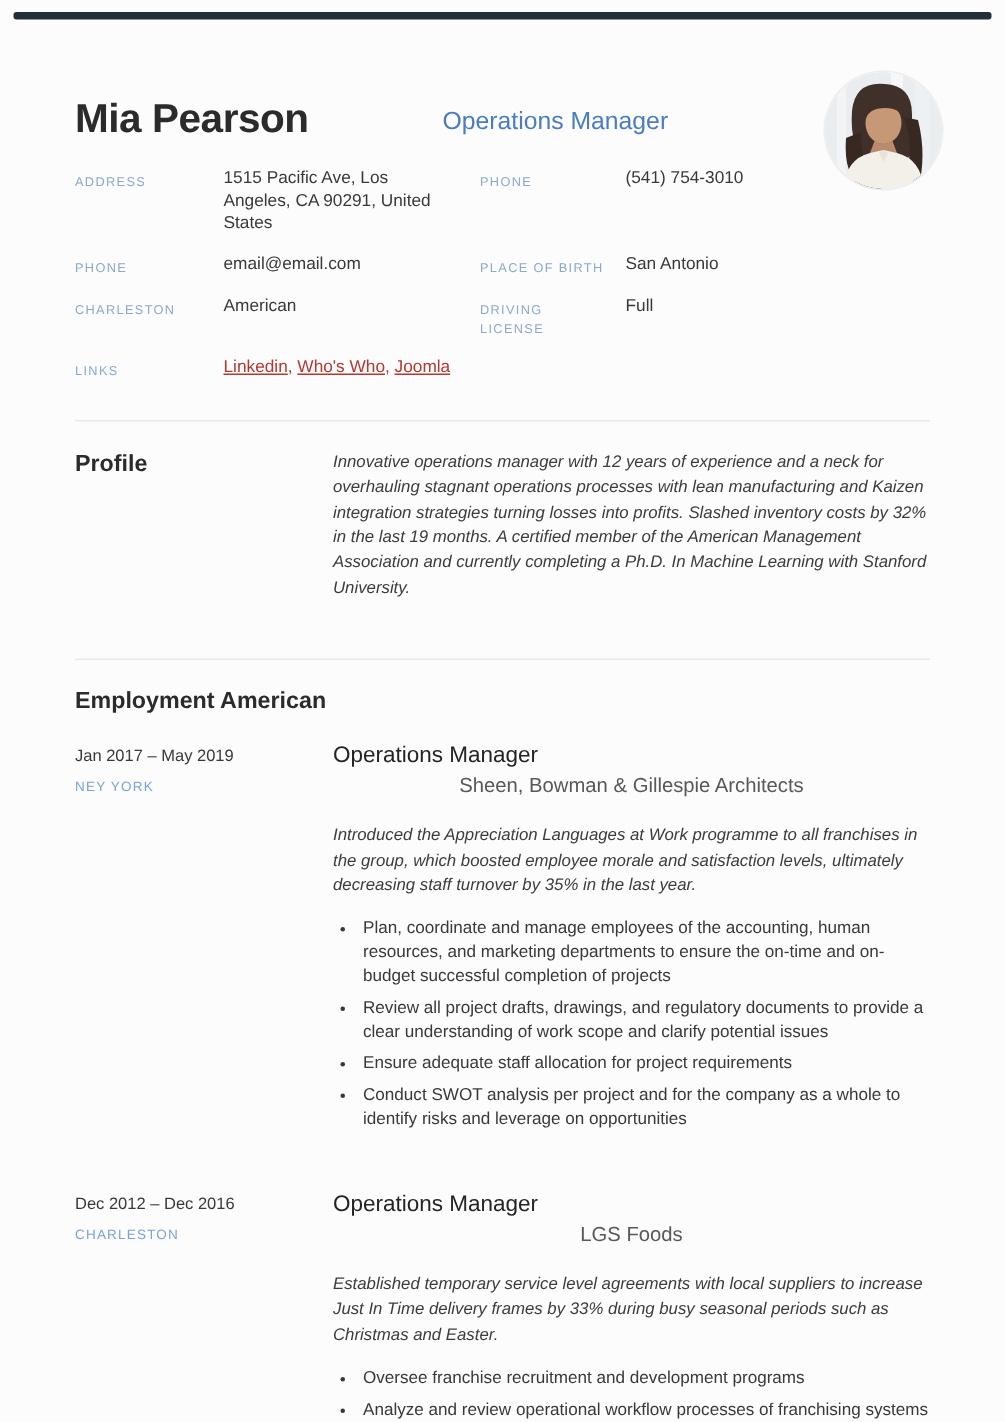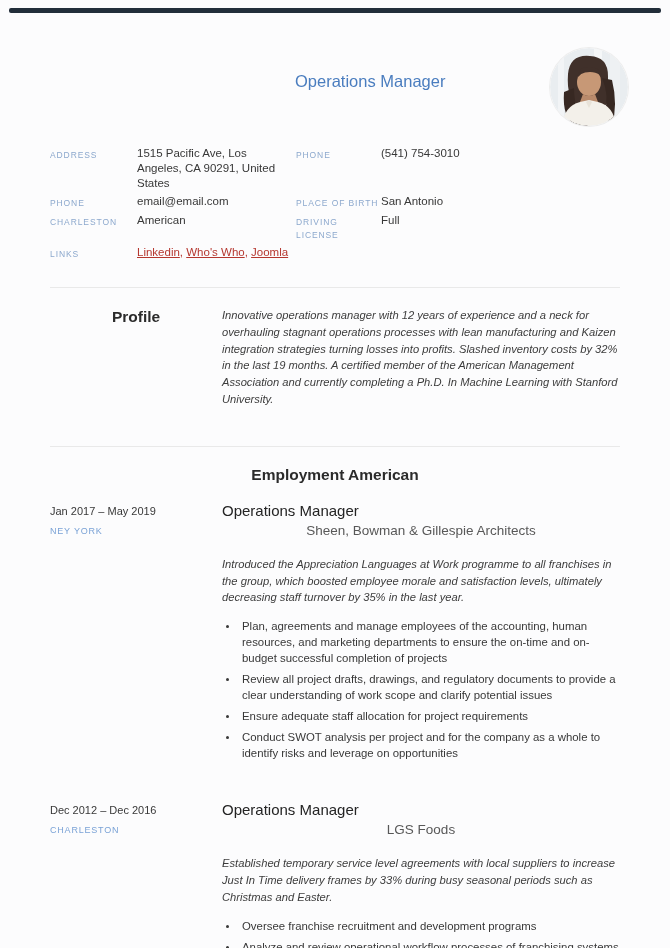--- a/index.html
+++ b/index.html
@@ -26,42 +26,43 @@
   .name-row { position: relative; margin: 64px 50px 0 50px; height: 30px; }
   .name {
     font-size: 27px; font-weight: bold; color: #2b2b2b;
     letter-spacing: -0.3px; line-height: 30px;
   }
   .job-title {
     position: absolute; left: 245px; bottom: 3px;
     font-size: 16.5px; color: #4a7dbf;
   }
   .contact {
-    margin: 52px 50px 0 50px;
+    margin: 18px 50px 0 50px;
     display: grid;
     grid-template-columns: 87px 159px 85px auto;
     row-gap: 3px; column-gap: 0;
     align-items: start;
+    gap: 12px;
   }
   .c-label {
     font-size: 8.5px; letter-spacing: 0.9px; color: #8ca8cd;
     padding-top: 3px; line-height: 13px;
   }
   .c-value { font-size: 11.5px; color: #383838; line-height: 15px; padding-right: 6px; }
   .links a { color: #b5372f; text-decoration: underline; font-size: 11.5px; }
   .links .sep { color: #b5372f; text-decoration: none; }
   .section {
     margin: 0 50px;
     border-top: 1px solid #e9e9e9;
     display: grid;
     grid-template-columns: 172px 1fr;
   }
   .section.profile { margin-top: 26px; padding-top: 19px; }
   .section.employment { margin-top: 38px; padding-top: 18px; display: block; }
-  .sec-heading { font-size: 15.5px; font-weight: bold; color: #2b2b2b; line-height: 20px; text-align: center; }
+  .sec-heading { font-size: 15.5px; font-weight: bold; color: #2b2b2b; line-height: 20px; }
   .prof-text, .summary {
     font-size: 11.2px; font-style: italic; color: #3c3c3c; line-height: 16.8px;
   }
   .job { display: grid; grid-template-columns: 172px 1fr; }
   .job.first { margin-top: 16px; }
   .job.second { margin-top: 34px; }
   .job-dates { font-size: 11px; color: #383838; line-height: 15px; padding-top: 3px; }
   .job-loc {
     font-size: 9px; letter-spacing: 0.8px; color: #7aa2d6; margin-top: 7px;
   }
@@ -100,20 +101,21 @@
         <ellipse cx="39" cy="34" rx="12" ry="14" fill="#c79876"></ellipse>
         <path d="M27 32 Q28 18 40 19 Q54 20 52 34 Q52 24 40 24 Q29 24 27 32 Z" fill="#40302a"></path>
         <path d="M33 46 Q39 50 45 46 L48 54 L30 54 Z" fill="#b98a6b"></path>
         <path d="M12 78 Q14 58 30 54 L39 52 L48 54 Q64 58 66 78 Z" fill="#f3f0ea"></path>
         <path d="M36 54 L39 60 L42 54 L39 52 Z" fill="#e8e2d8"></path>
       </g>
     </svg>
   </div>
 
   <div class="name-row">
+    <span class="name">Mia Pearson</span>
     <span class="job-title">Operations Manager</span>
   </div>
 
   <div class="contact">
     <div class="c-label">ADDRESS</div>
     <div class="c-value">1515 Pacific Ave, Los Angeles, CA 90291, United States</div>
     <div class="c-label">PHONE</div>
     <div class="c-value">(541) 754-3010</div>
 
     <div class="c-label">PHONE</div>
@@ -145,21 +147,21 @@
     <div class="job first">
       <div>
         <div class="job-dates">Jan 2017 – May 2019</div>
         <div class="job-loc">NEY YORK</div>
       </div>
       <div>
         <div class="job-role">Operations Manager</div>
         <div class="job-company">Sheen, Bowman &amp; Gillespie Architects</div>
         <div class="summary">Introduced the Appreciation Languages at Work programme to all franchises in the group, which boosted employee morale and satisfaction levels, ultimately decreasing staff turnover by 35% in the last year.</div>
         <ul>
-          <li>Plan, agreements and manage employees of the accounting, human resources, and marketing departments to ensure the on-time and on-budget successful completion of projects</li>
+          <li>Plan, coordinate and manage employees of the accounting, human resources, and marketing departments to ensure the on-time and on-budget successful completion of projects</li>
           <li>Review all project drafts, drawings, and regulatory documents to provide a clear understanding of work scope and clarify potential issues</li>
           <li>Ensure adequate staff allocation for project requirements</li>
           <li>Conduct SWOT analysis per project and for the company as a whole to identify risks and leverage on opportunities</li>
         </ul>
       </div>
     </div>
 
     <div class="job second">
       <div>
         <div class="job-dates">Dec 2012 – Dec 2016</div>

